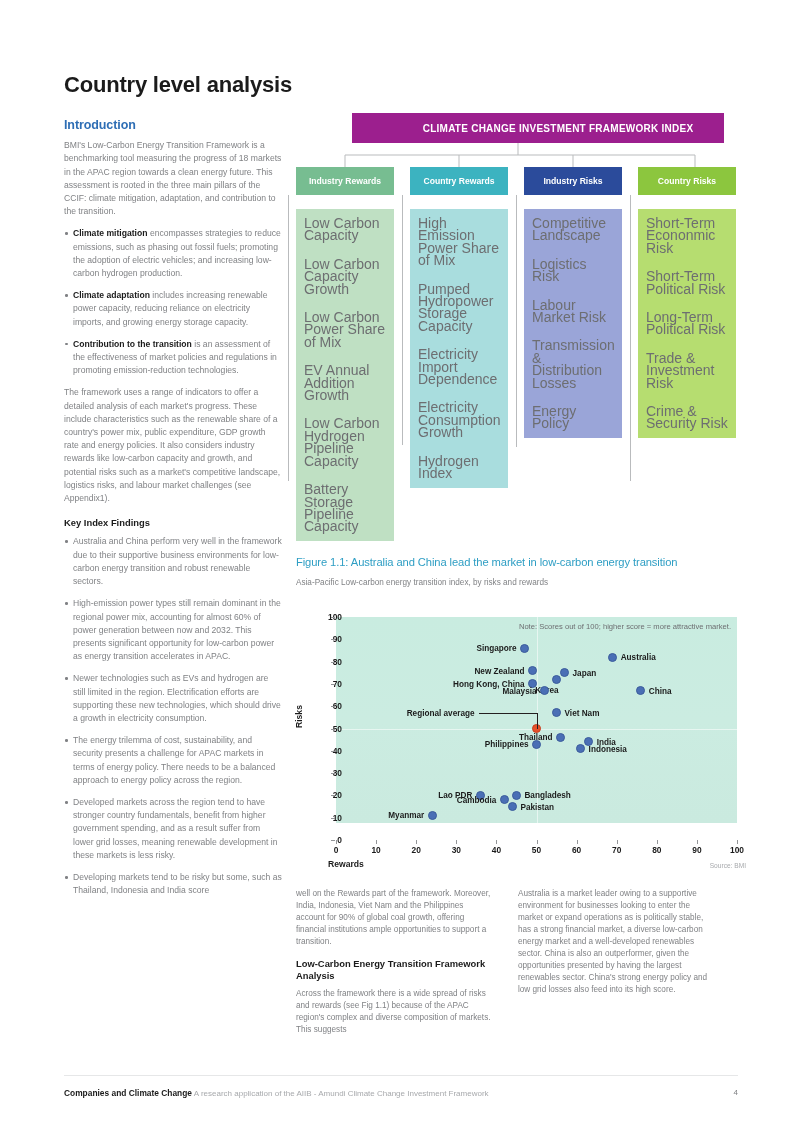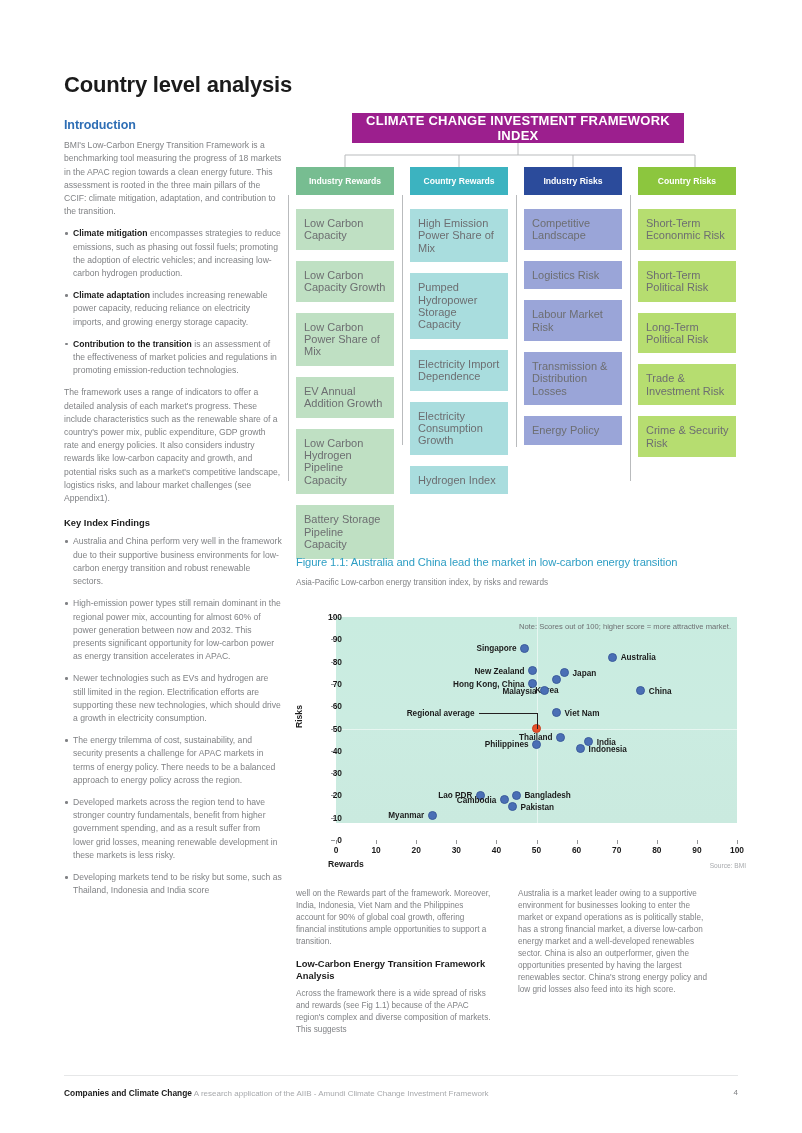--- a/index.html
+++ b/index.html
@@ -40,43 +40,43 @@
   ul.bullets li:before{
     content:"";position:absolute;left:1px;top:5px;
     width:2.6px;height:2.6px;border-radius:50%;background:#808285;
   }
   ul.bullets b{color:#1b1b1b;font-weight:bold;}
 
   
   .diagram{position:absolute;left:296px;top:113px;width:448px;height:420px;}
   .ccif-head{
     position:absolute;left:56px;top:0;width:332px;height:30px;
-    background:#9c1f8e;color:#fff;font-size:13px;font-weight:bold;
+    background:#9c1f8e;color:#fff;font-size:10px;font-weight:bold;
     letter-spacing:0.25px;
-    display:flex;align-items:center;justify-content:center;text-align:center;
+    display:flex;align-items:center;justify-content:center;text-align:center;padding-left:40px;
   }
   .connector{position:absolute;left:0;top:30px;width:448px;height:32px;pointer-events:none;}
   .col{position:absolute;top:54px;width:98px;}
   .col.c0{left:0;}
   .col.c1{left:114px;}
   .col.c2{left:228px;}
   .col.c3{left:342px;}
   .col-head{
     height:28px;display:flex;align-items:center;justify-content:center;
     color:#fff;font-size:8.6px;font-weight:bold;text-align:center;
     box-sizing:border-box;padding:0 2px;
   }
   .col.c0 .col-head{background:#77bd91;}
   .col.c1 .col-head{background:#3cb3c0;}
   .col.c2 .col-head{background:#2b4b9b;}
   .col.c3 .col-head{background:#8cc63e;}
   .items{position:relative;margin-top:14px;}
   .item{
-    position:relative;margin-bottom:11px;
-    font-size:11px;line-height:12.4px;color:#6d6e71;
+    position:relative;
+    font-size:14px;line-height:12.4px;color:#6d6e71;
     padding:8px 7px 8px 8px;box-sizing:border-box;
   }
   .col.c0 .item{background:#bfe0c3;}
   .col.c1 .item{background:#a9ddde;}
   .col.c2 .item{background:#9aa5d8;}
   .col.c3 .item{background:#b6dd70;}
   
   .spine{
     position:absolute;left:-8px;top:-14px;width:1px;background:#b9bbbd;
   }

